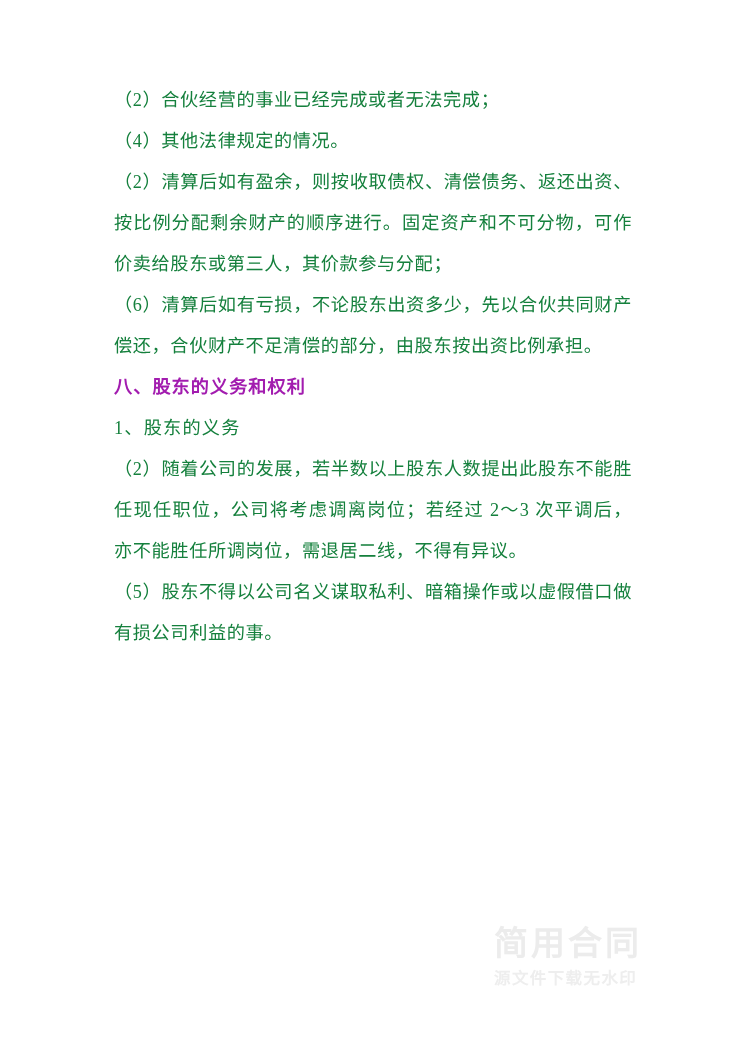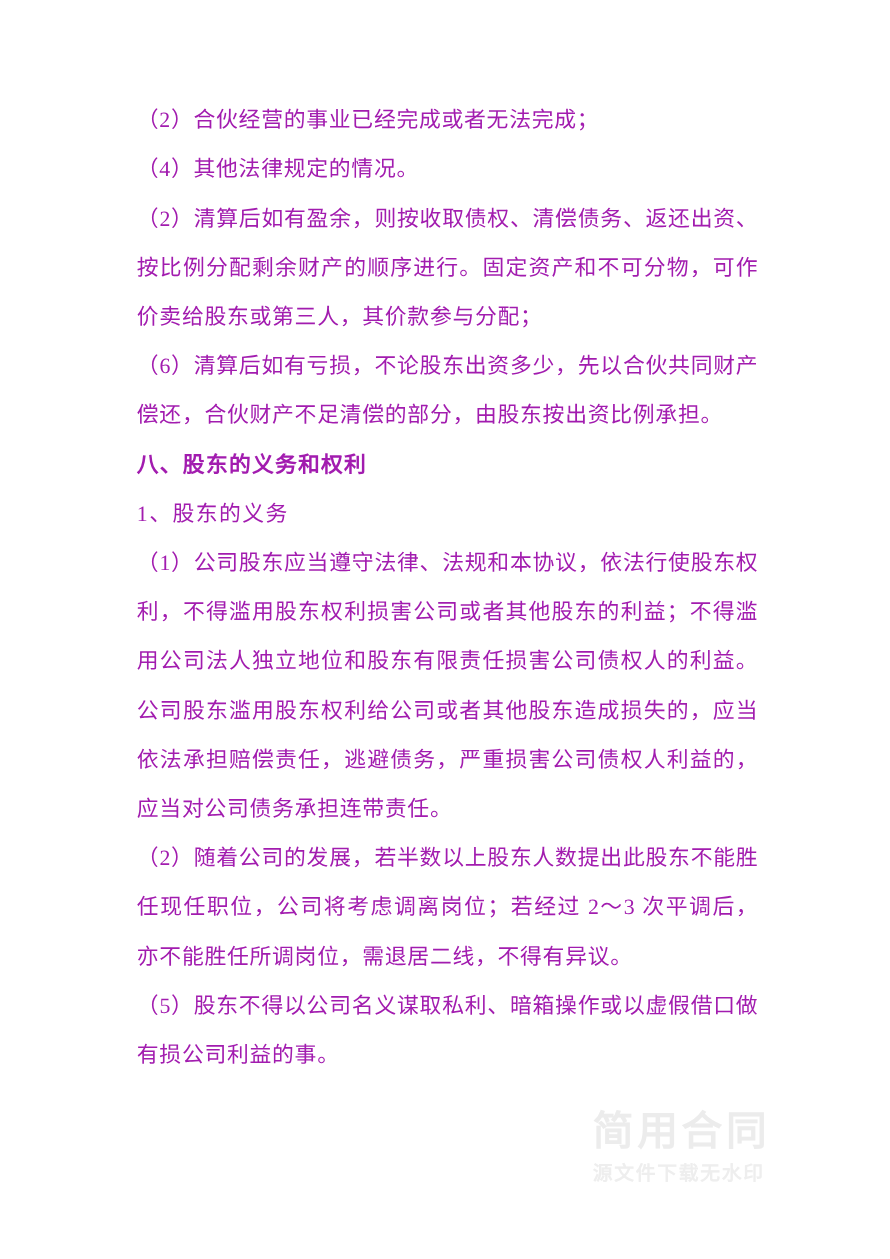--- a/index.html
+++ b/index.html
@@ -22,21 +22,21 @@
   .doc-body {
     position: absolute;
     left: 114px;
     top: 80px;
     width: 518px;
   }
   .para {
     margin: 0 0 0 0;
     font-size: 18.2px;
     line-height: 41px;
-    color: #a21caf;
+    color: #15803d;
     text-align: justify;
     text-justify: inter-ideograph;
     letter-spacing: 0.6px;
     font-weight: 400;
     white-space: normal;
     word-break: break-all;
   }
   .para.bold-heading {
     font-weight: 700;
     color: #a21caf;
@@ -96,21 +96,20 @@
 
 
     <p class="para numbered-item">（2）清算后如有盈余，则按收取债权、清偿债务、返还出资、按比例分配剩余财产的顺序进行。固定资产和不可分物，可作价卖给股东或第三人，其价款参与分配；</p>
 
     <p class="para numbered-item">（6）清算后如有亏损，不论股东出资多少，先以合伙共同财产偿还，合伙财产不足清偿的部分，由股东按出资比例承担。</p>
 
     <p class="para bold-heading">八、股东的义务和权利</p>
 
     <p class="para sub-label">1、股东的义务</p>
 
-    <p class="para numbered-item">（1）公司股东应当遵守法律、法规和本协议，依法行使股东权利，不得滥用股东权利损害公司或者其他股东的利益；不得滥用公司法人独立地位和股东有限责任损害公司债权人的利益。公司股东滥用股东权利给公司或者其他股东造成损失的，应当依法承担赔偿责任，逃避债务，严重损害公司债权人利益的，应当对公司债务承担连带责任。</p>
 
     <p class="para numbered-item">（2）随着公司的发展，若半数以上股东人数提出此股东不能胜任现任职位，公司将考虑调离岗位；若经过 2～3 次平调后，亦不能胜任所调岗位，需退居二线，不得有异议。</p>
 
     <p class="para numbered-item">（5）股东不得以公司名义谋取私利、暗箱操作或以虚假借口做有损公司利益的事。</p>
 
   </div>
 
   <div class="watermark">
     <div class="watermark-main">简用合同</div>
     <div class="watermark-sub">源文件下载无水印</div>

